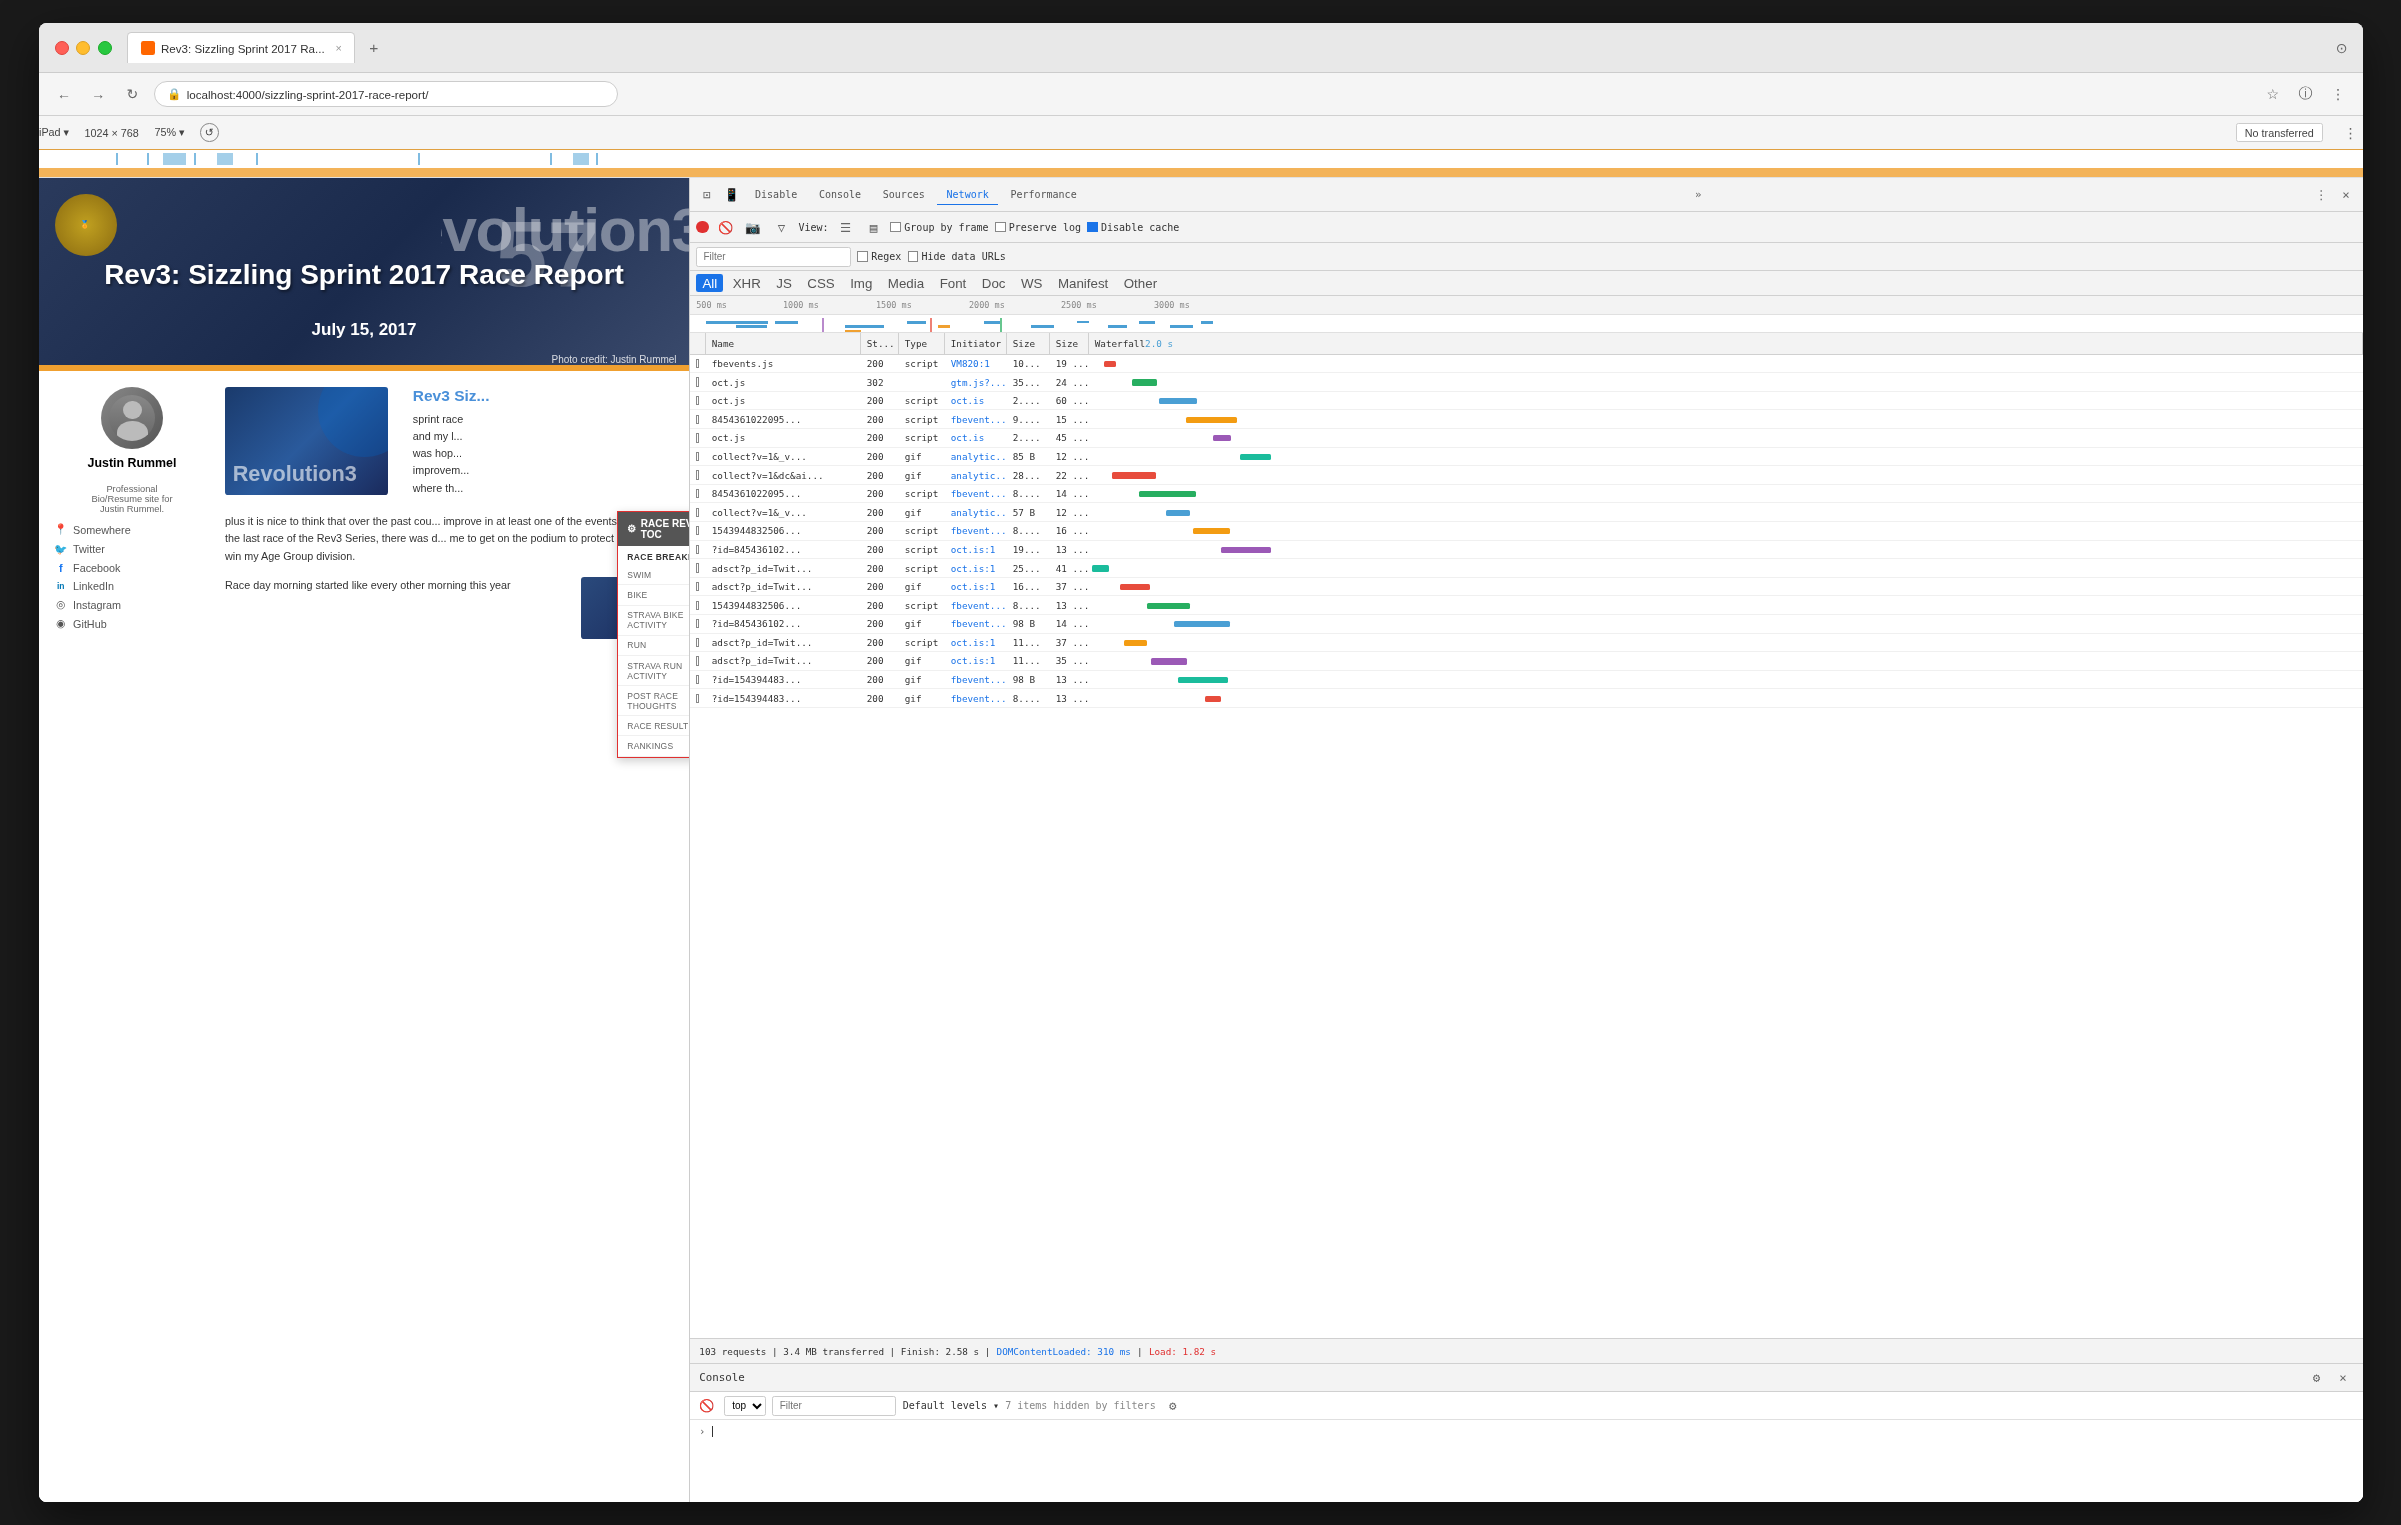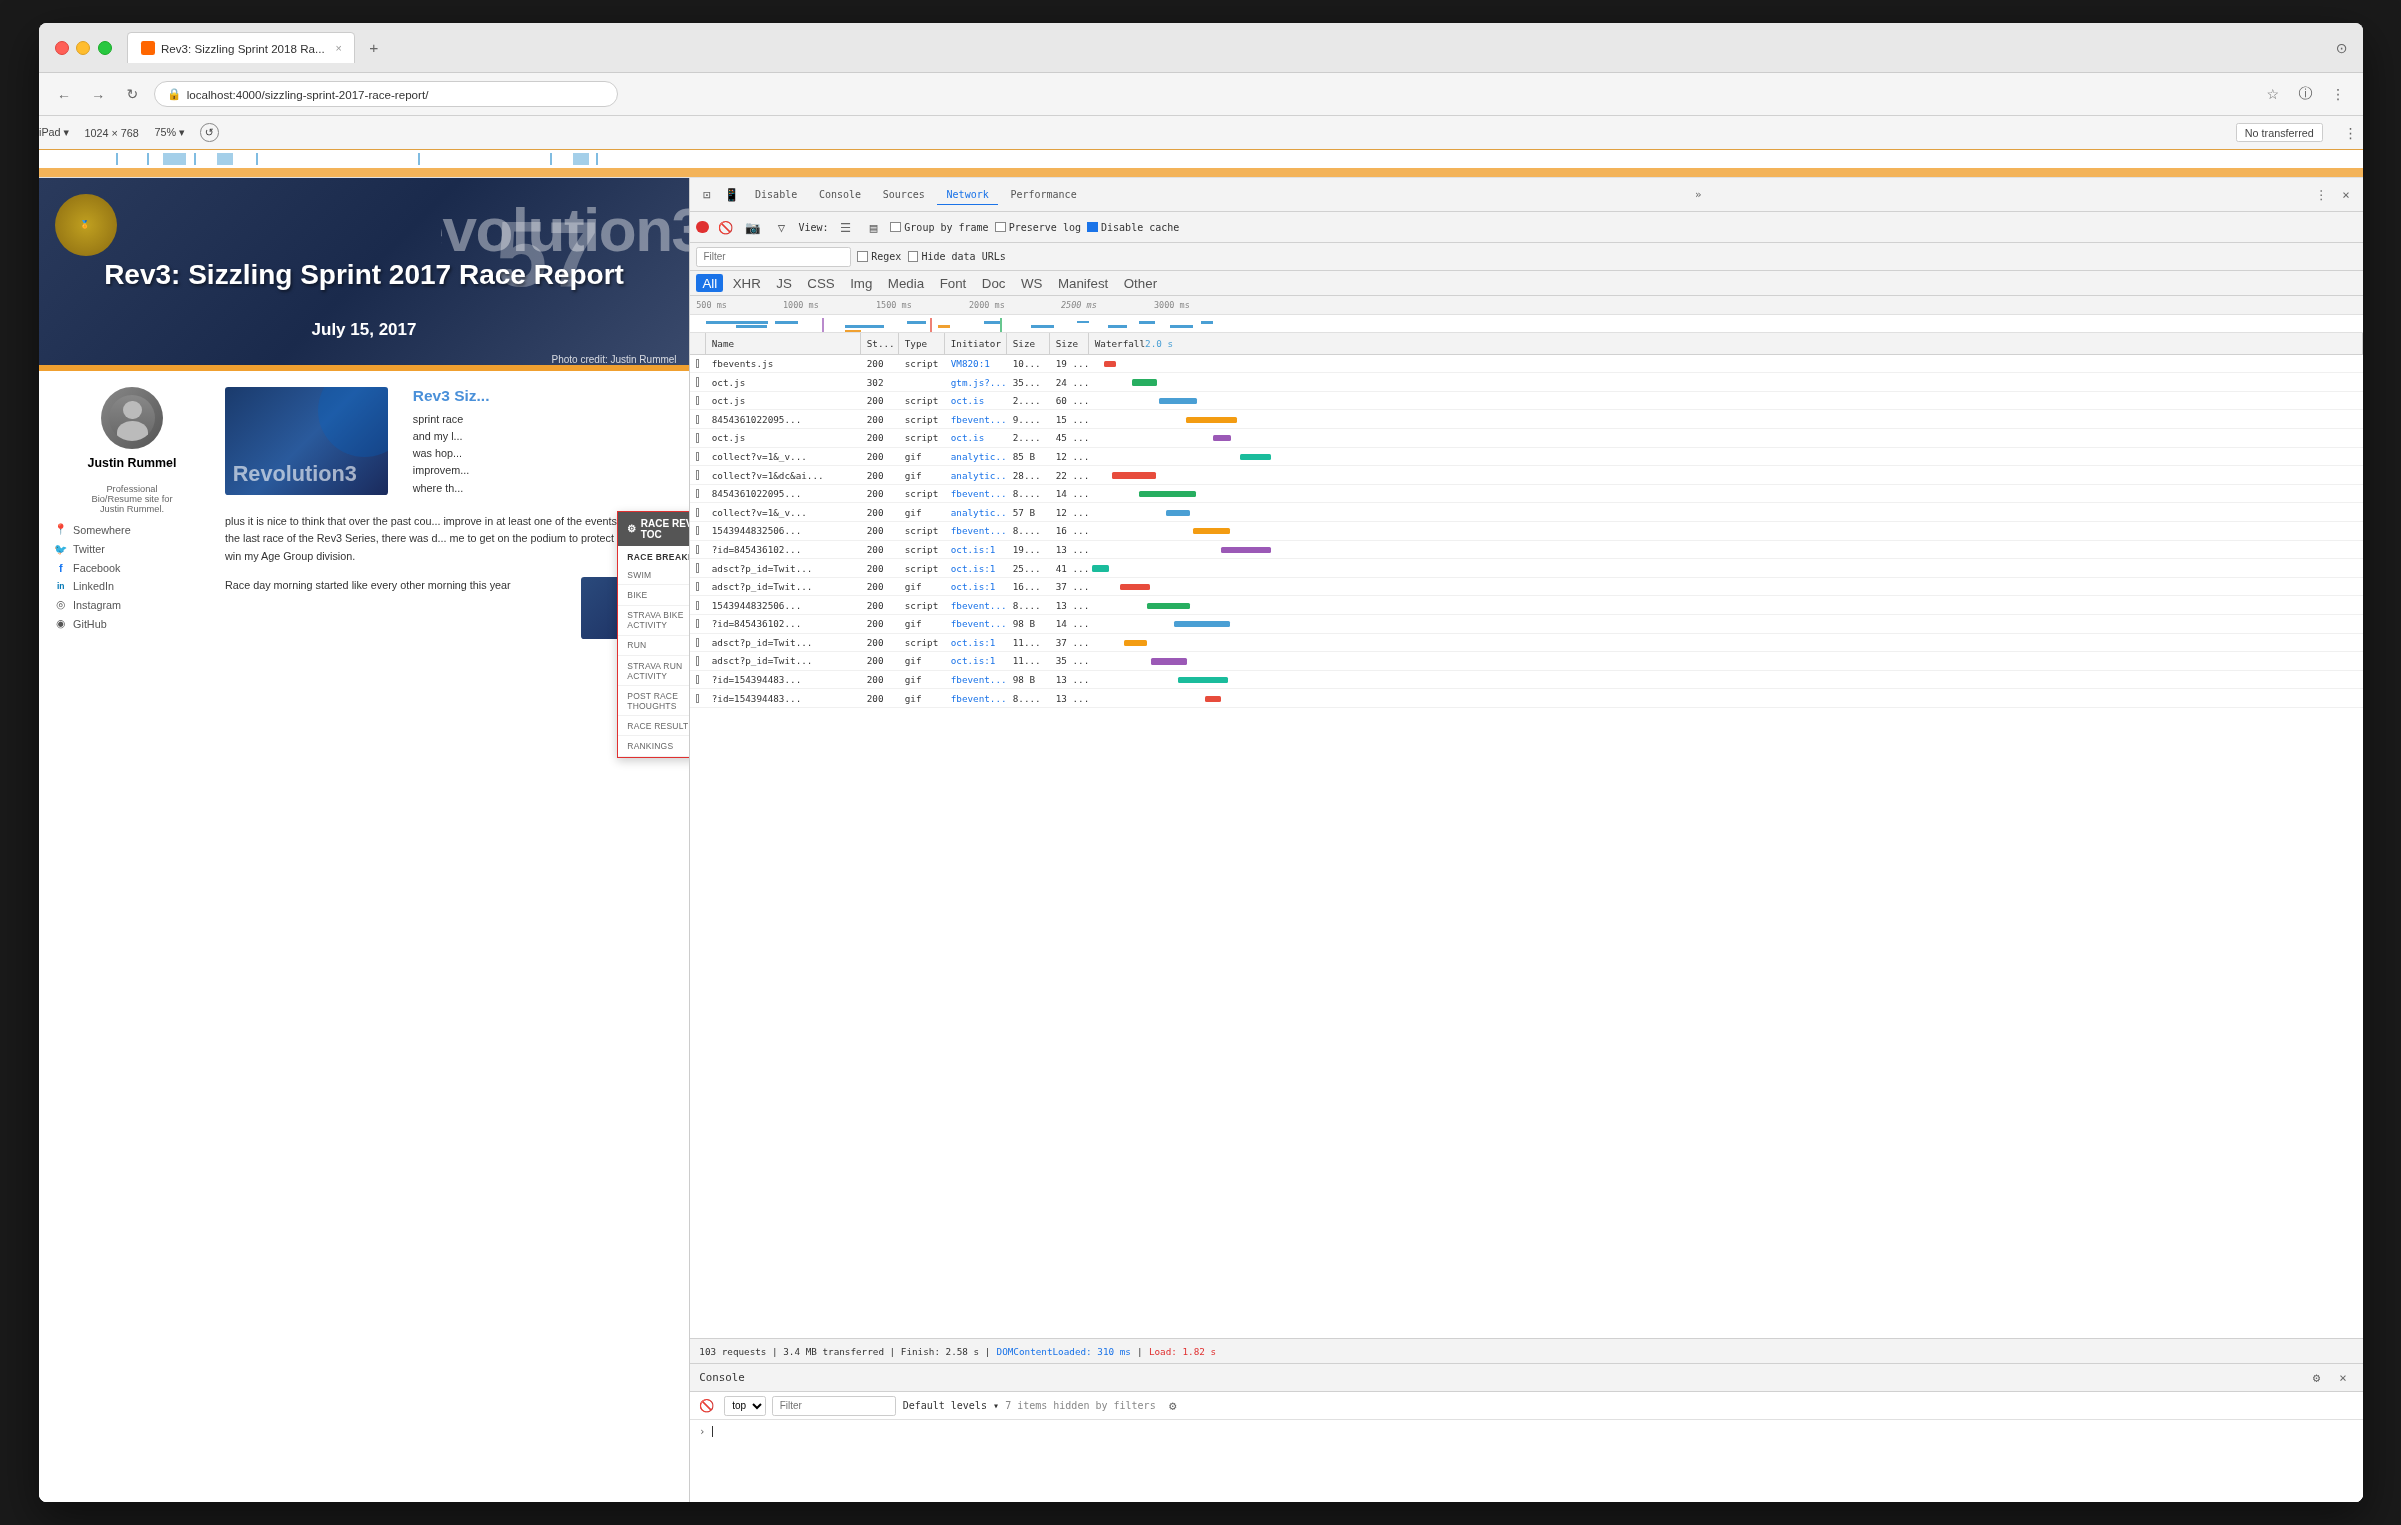--- a/index.html
+++ b/index.html
@@ -645,21 +645,21 @@
 
   <div class="title-bar">
     <div class="traffic-lights">
       <div class="traffic-light tl-red"></div>
       <div class="traffic-light tl-yellow"></div>
       <div class="traffic-light tl-green"></div>
     </div>
     <div class="tab-bar">
       <div class="tab-active">
         <div class="tab-favicon"></div>
-        <span>Rev3: Sizzling Sprint 2018 Ra...</span>
+        <span>Rev3: Sizzling Sprint 2017 Ra...</span>
         <span class="tab-close">×</span>
       </div>
       <div class="tab-new">+</div>
     </div>
     <div style="position:absolute;right:15.5px;top:50%;transform:translateY(-50%);color:#666;font-size:14px;">⊙</div>
   </div>
 
   <div class="address-bar">
     <div class="nav-btn">←</div>
     <div class="nav-btn">→</div>
@@ -863,21 +863,21 @@
         <button class="type-btn">Manifest</button>
         <button class="type-btn">Other</button>
       </div>
 
       <div class="waterfall-bar">
         <div style="position:absolute;top:0;left:0;right:0;height:18.6px;background:#f3f3f3;border-bottom:0.8px solid #e0e0e0;display:flex;align-items:center;padding:0 6.2px;">
           <span style="font-size:8.5px;color:#888;">500 ms</span>
           <span style="font-size:8.5px;color:#888;position:absolute;left:93px;">1000 ms</span>
           <span style="font-size:8.5px;color:#888;position:absolute;left:186px;">1500 ms</span>
           <span style="font-size:8.5px;color:#888;position:absolute;left:279px;">2000 ms</span>
-          <span style="font-size:8.5px;color:#888;position:absolute;left:371px;font-style:italic;">2500 ms</span>
+          <span style="font-size:8.5px;color:#888;position:absolute;left:371px;">2500 ms</span>
           <span style="font-size:8.5px;color:#888;position:absolute;left:464px;">3000 ms</span>
         </div>
 
         <div style="position:absolute;top:21.7px;left:0;right:0;height:15.5px;overflow:hidden;">
           <div style="position:absolute;left:15.5px;width:62px;height:3.1px;top:3.1px;background:#4a9fd4;"></div>
           <div style="position:absolute;left:46px;width:31px;height:3.1px;top:7.7px;background:#4a9fd4;"></div>
           <div style="position:absolute;left:85px;width:23px;height:3.1px;top:3.1px;background:#4a9fd4;"></div>
           <div style="position:absolute;left:155px;width:39px;height:3.1px;top:7.7px;background:#4a9fd4;"></div>
           <div style="position:absolute;left:217px;width:19.3px;height:3.1px;top:3.1px;background:#4a9fd4;"></div>
           <div style="position:absolute;left:155px;width:15.5px;height:2.3px;top:12.4px;background:#f0a030;"></div>

